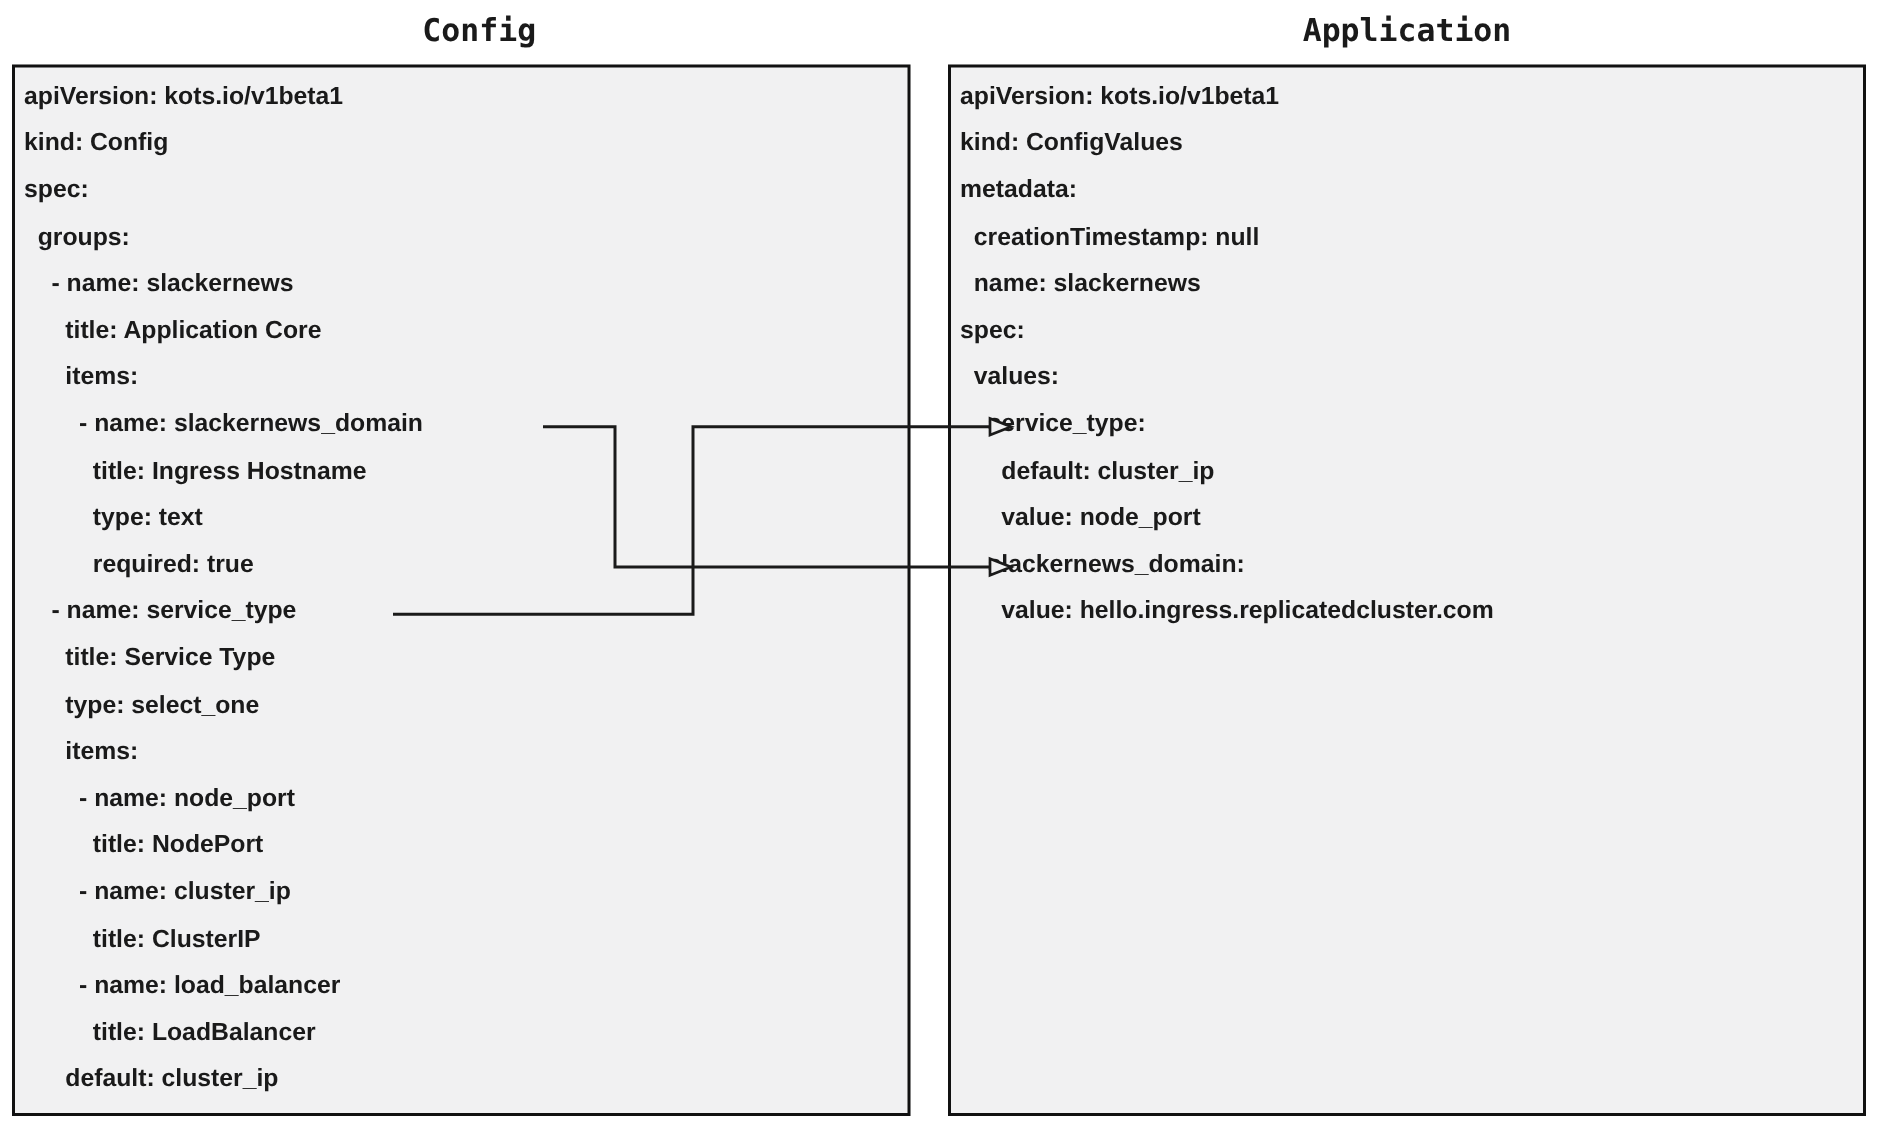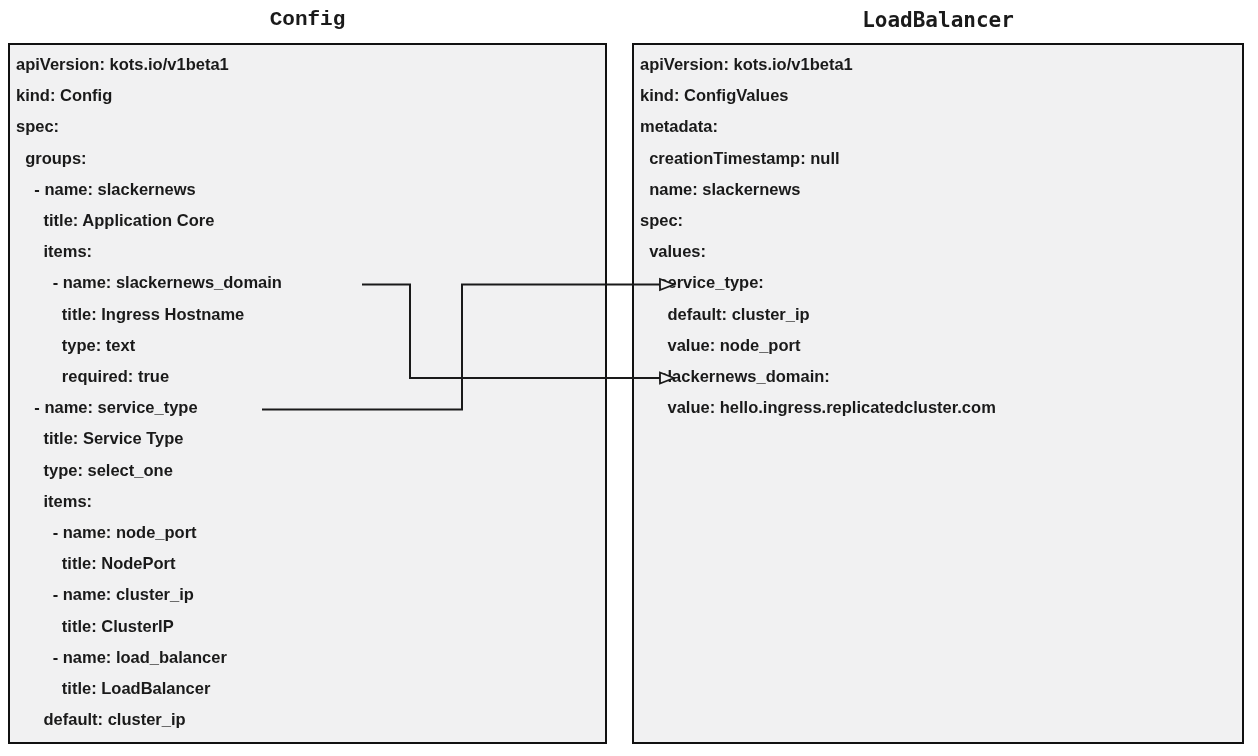--- a/index.html
+++ b/index.html
@@ -19,21 +19,21 @@
     position: absolute;
     top: 5px;
     height: 30px;
     line-height: 30px;
     text-align: center;
     font-weight: bold;
     font-size: 21px;
     color: var(--text, #1a1a1a);
     white-space: pre;
   }
-  #title-left  { left: 8px;   width: 599px; font-family: Liberation Mono, monospace; }
+  #title-left  { left: 20px;   width: 599px; }
   #title-right { left: 632px; width: 612px; }
   .code-panel {
     position: absolute;
     top: 43px;
     height: 697px;
     background: var(--panel_bg, #f1f1f2);
     border: 2px solid var(--border, #111111);
     box-sizing: content-box;
   }
   #panel-left  { left: 8px;   width: 595px; }
@@ -68,21 +68,21 @@
     stroke-linejoin: miter;
   }
 </style>
 </head>
 <body>
 
 <div id="canvas">
 
   <div class="panel-title" id="title-left">Config</div>
 
-  <div class="panel-title" id="title-right">LoadBalancer</div>
+  <div class="panel-title" id="title-right">Application</div>
 
   <div class="code-panel" id="panel-left">
     <pre>apiVersion: kots.io/v1beta1
 kind: Config
 spec:
   groups:
     - name: slackernews
       title: Application Core
       items:
         - name: slackernews_domain

